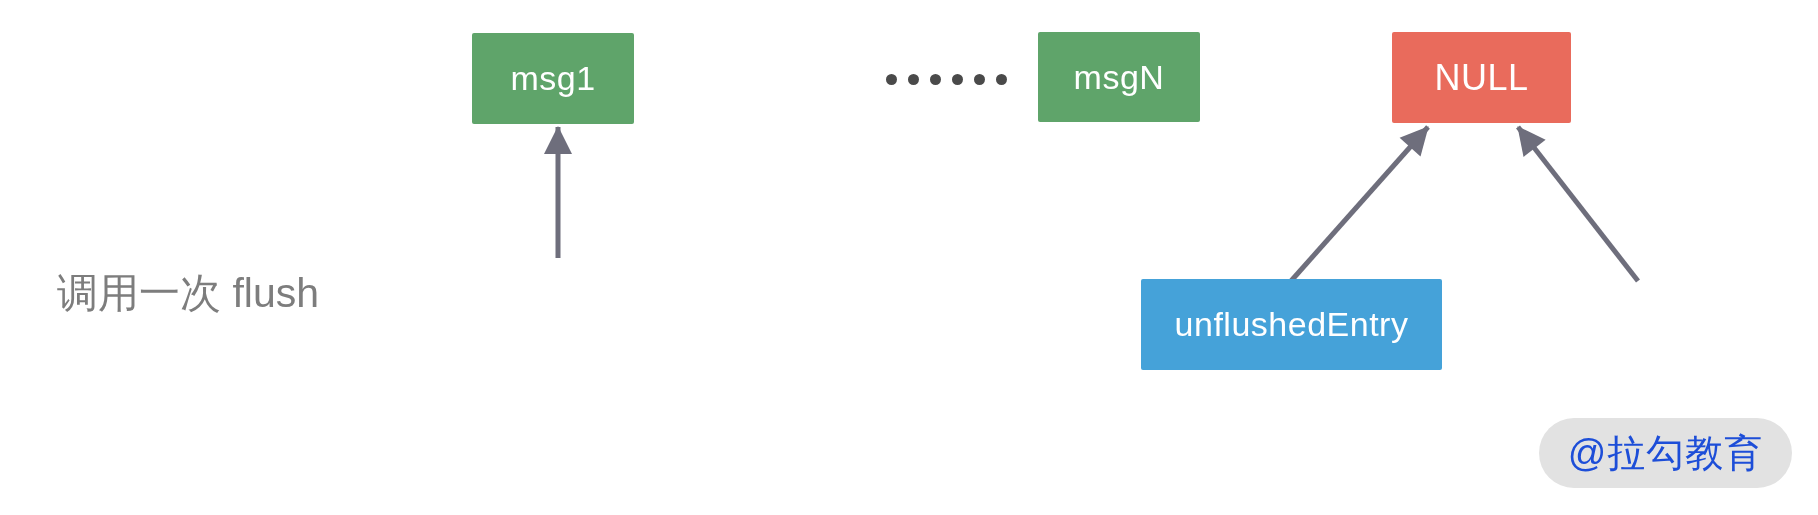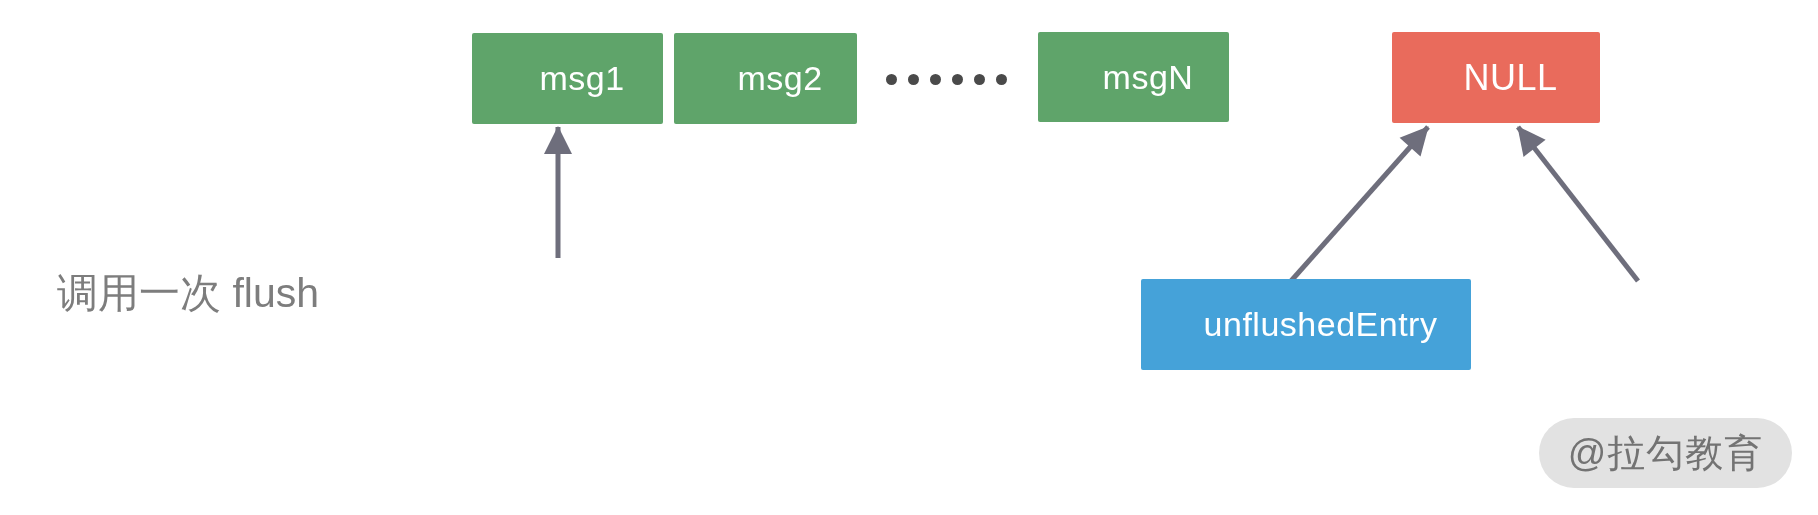--- a/index.html
+++ b/index.html
@@ -25,21 +25,20 @@
   .node {
     position: absolute;
     display: flex;
     align-items: center;
     justify-content: center;
     color: #ffffff;
     font-size: 34px;
     font-weight: 500;
     border-radius: 2px;
     letter-spacing: 0.5px;
-    padding-left: 29px;
   }
   .green { background: #5fa46a; }
   .red   { background: #e96b5c; }
   .blue  { background: #45a2d9; }
 
   #node-msg1      { left: 472px;  top: 33px;  width: 162px; height: 91px; }
   #node-msg2      { left: 674px;  top: 33px;  width: 154px; height: 91px; }
   #node-msgN      { left: 1038px; top: 32px;  width: 162px; height: 90px; }
   #node-null      { left: 1392px; top: 32px;  width: 179px; height: 91px; font-size: 36px; }
   #node-flushed   { left: 419px;  top: 257px; width: 270px; height: 89px; }
@@ -73,21 +72,21 @@
     position: absolute;
     left: 1539px;
     top: 418px;
     width: 253px;
     height: 70px;
     border-radius: 35px;
     background: #e2e2e2;
     display: flex;
     align-items: center;
     justify-content: center;
-    color: #737373;
+    color: #1d4ed8;
     font-size: 38px;
     font-weight: 500;
     letter-spacing: 1px;
   }
 </style>
 </head>
 <body>
 
 <div id="canvas">
 
@@ -99,21 +98,20 @@
     </defs>
     <line x1="558" y1="258" x2="558" y2="127" stroke="#6e6e7c" stroke-width="5" marker-end="url(#ah)"></line>
     <line x1="1291" y1="281" x2="1428" y2="127" stroke="#6e6e7c" stroke-width="5" marker-end="url(#ah)"></line>
     <line x1="1638" y1="281" x2="1518" y2="127" stroke="#6e6e7c" stroke-width="5" marker-end="url(#ah)"></line>
   </svg>
 
   <div id="caption">调用一次 flush</div>
 
   <div id="node-msg1" class="node green">msg1</div>
 
-  <div id="node-msg2" class="node green">msg2</div>
 
   <div id="dots">
     <span></span>
     <span></span>
     <span></span>
     <span></span>
     <span></span>
     <span></span>
   </div>
 

